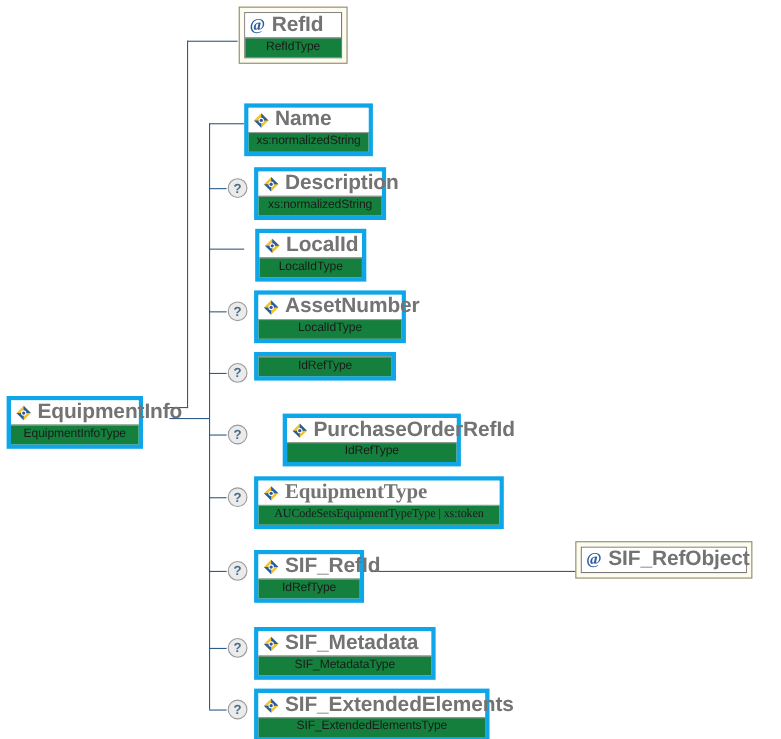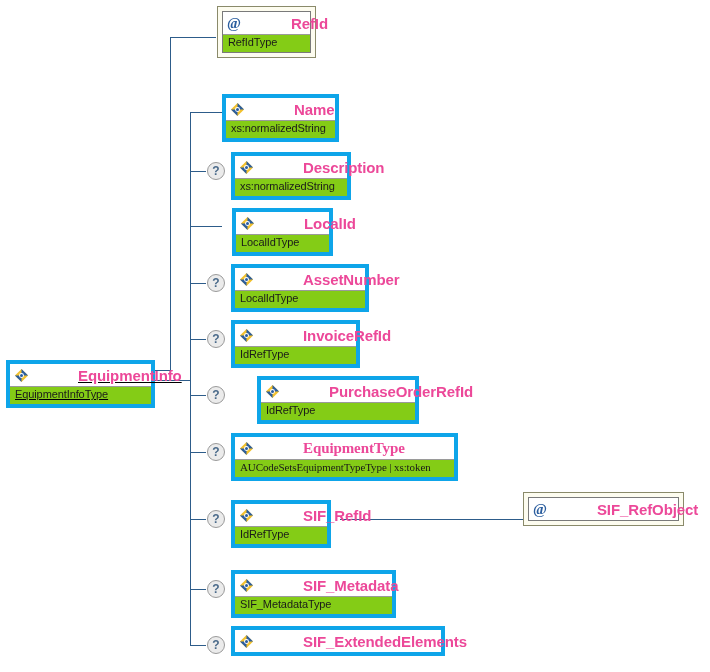--- a/index.html
+++ b/index.html
@@ -54,36 +54,36 @@
   .title-row {
     display: flex;
     align-items: center;
     background: #ffffff;
     padding: 2px 5px 2px 4px;
     height: 22px;
     box-sizing: border-box;
     white-space: nowrap;
   }
   .type-row {
-    background: #84cc16;
+    background: #15803d;
     border-top: 1px solid #9a9a9a;
     padding: 1px 5px 2px 5px;
     font-size: 11px;
     color: #1a1a1a;
     height: 18px;
     box-sizing: border-box;
     white-space: nowrap;
     letter-spacing: -0.1px;
+    text-align: center;
   }
   .name-text {
-    font-size: 15px;
+    font-size: 19px;
     font-weight: bold;
-    color: #ec4899;
+    color: #737373;
     letter-spacing: -0.1px;
-    margin-left: 44px;
   }
 
   
   .icon {
     width: 15px;
     height: 15px;
     margin-right: 5px;
     flex: 0 0 auto;
     display: block;
   }
@@ -140,21 +140,21 @@
   <div class="line h" style="left:190px; top:283px; width:16px;"></div>
   <div class="line h" style="left:190px; top:339px; width:16px;"></div>
   <div class="line h" style="left:190px; top:395px; width:16px;"></div>
   <div class="line h" style="left:190px; top:452px; width:16px;"></div>
   <div class="line h" style="left:190px; top:519px; width:16px;"></div>
   <div class="line h" style="left:190px; top:589px; width:16px;"></div>
   <div class="line h" style="left:190px; top:645px; width:16px;"></div>
 
   <div class="line h" style="left:340px; top:519px; width:184px;"></div>
 
-  <div class="node elem" style="left:6px; top:360px; width:149px;text-decoration:underline;">
+  <div class="node elem" style="left:6px; top:360px; width:124px;">
     <div class="inner">
       <div class="title-row">
         <svg class="icon" viewBox="0 0 16 16">
           <polygon points="8,1 15,8 8,15 1,8" fill="#f2c12e"></polygon>
           <path d="M8,1 L15,8 L8,8 Z" fill="#2a5d9e"></path>
           <path d="M1,8 L8,8 L8,15 Z" fill="#2a5d9e"></path>
           <circle cx="8" cy="8" r="2.6" fill="#ffffff"></circle>
           <circle cx="8" cy="8" r="1.6" fill="#2a5d9e"></circle>
         </svg>
         <span class="name-text">EquipmentInfo</span>
@@ -235,30 +235,20 @@
         </svg>
         <span class="name-text">AssetNumber</span>
       </div>
       <div class="type-row">LocalIdType</div>
     </div>
   </div>
 
   <div class="qmark" style="left:207px; top:330px;">?</div>
   <div class="node elem" style="left:231px; top:320px; width:129px;">
     <div class="inner">
-      <div class="title-row">
-        <svg class="icon" viewBox="0 0 16 16">
-          <polygon points="8,1 15,8 8,15 1,8" fill="#f2c12e"></polygon>
-          <path d="M8,1 L15,8 L8,8 Z" fill="#2a5d9e"></path>
-          <path d="M1,8 L8,8 L8,15 Z" fill="#2a5d9e"></path>
-          <circle cx="8" cy="8" r="2.6" fill="#ffffff"></circle>
-          <circle cx="8" cy="8" r="1.6" fill="#2a5d9e"></circle>
-        </svg>
-        <span class="name-text">InvoiceRefId</span>
-      </div>
       <div class="type-row">IdRefType</div>
     </div>
   </div>
 
   <div class="qmark" style="left:207px; top:386px;">?</div>
   <div class="node elem" style="left:231px; top:376px; width:188px;padding-left:26px;">
     <div class="inner">
       <div class="title-row">
         <svg class="icon" viewBox="0 0 16 16">
           <polygon points="8,1 15,8 8,15 1,8" fill="#f2c12e"></polygon>
@@ -339,16 +329,17 @@
       <div class="title-row">
         <svg class="icon" viewBox="0 0 16 16">
           <polygon points="8,1 15,8 8,15 1,8" fill="#f2c12e"></polygon>
           <path d="M8,1 L15,8 L8,8 Z" fill="#2a5d9e"></path>
           <path d="M1,8 L8,8 L8,15 Z" fill="#2a5d9e"></path>
           <circle cx="8" cy="8" r="2.6" fill="#ffffff"></circle>
           <circle cx="8" cy="8" r="1.6" fill="#2a5d9e"></circle>
         </svg>
         <span class="name-text">SIF_ExtendedElements</span>
       </div>
+      <div class="type-row">SIF_ExtendedElementsType</div>
     </div>
   </div>
 
 </div>
 
 </body></html>

